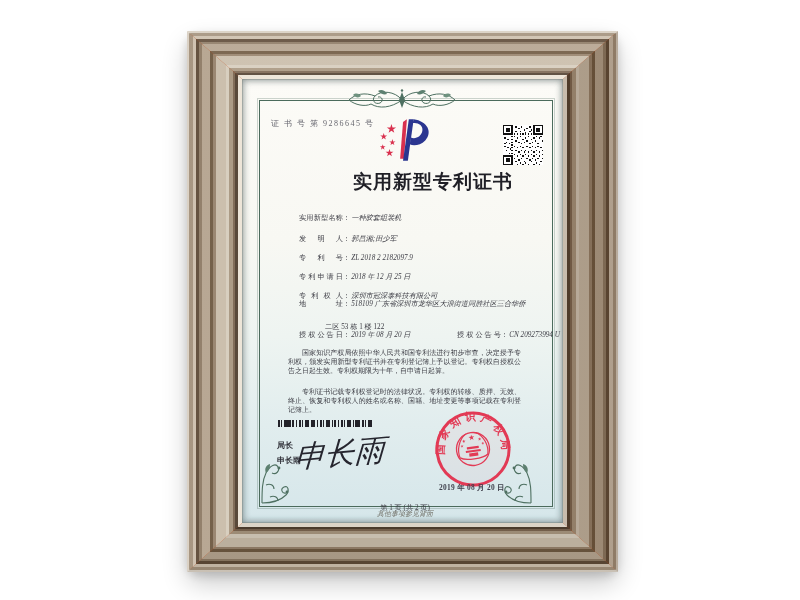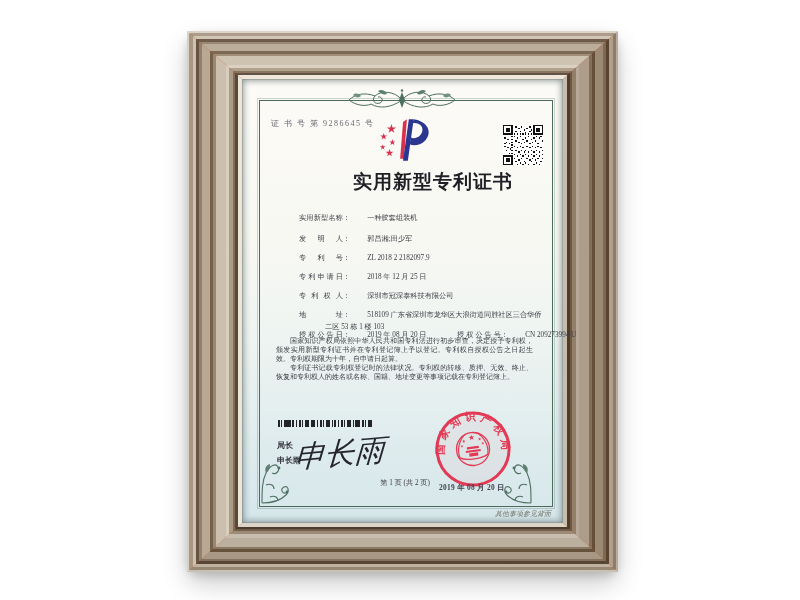--- a/index.html
+++ b/index.html
@@ -38,40 +38,40 @@
   .ornament-corner.bl{left:18px;top:372px;}
   .ornament-corner.br{left:251px;top:372px;transform:scaleX(-1);}
   .cert-no{position:absolute;left:29px;top:39px;font-size:8px;color:#67676f;letter-spacing:1.5px;}
   .logo{position:absolute;left:133px;top:37px;width:58px;height:47px;}
   .qr{position:absolute;left:261px;top:46px;width:40px;height:40px;}
   .title{position:absolute;left:17px;top:90px;width:292px;text-align:center;
          font-size:19px;font-weight:bold;color:#1f1f26;letter-spacing:1px;margin-left:28px;}
   .row{position:absolute;left:31px;width:262px;font-size:7.2px;color:#3d3d45;white-space:nowrap;}
   .flabel{display:inline-block;width:44px;text-align:justify;text-align-last:justify;vertical-align:top;margin-left:26px;}
   .fcolon{display:inline-block;}
-  .fval{display:inline-block;margin-left:17px;}
+  .fval{display:inline-block;margin-left:1px;font-style:italic;}
   .pair2{position:absolute;left:158px;top:0;}
   .addr2{position:absolute;left:83px;top:243px;font-size:7.2px;color:#3d3d45;}
   .paras{position:absolute;left:34px;top:258px;width:257px;font-size:7px;line-height:9px;
          color:#3c3c44;text-align:justify;}
-  .paras p{margin:0;text-indent:2em;}
+  .paras p{margin:12px;text-indent:2em;}
   .barcode{position:absolute;left:36px;top:341px;width:95px;height:7px;
     background-image:repeating-linear-gradient(90deg,#23232a 0 1px,transparent 1px 3px),
       repeating-linear-gradient(90deg,#23232a 0 2px,transparent 2px 7px),
       repeating-linear-gradient(90deg,transparent 0 10px,#23232a 10px 12px,transparent 12px 23px);}
   .signer-role{position:absolute;left:35px;top:361px;font-size:8px;font-weight:600;color:#2f2f37;}
   .signer-name{position:absolute;left:35px;top:376px;font-size:8px;font-weight:600;color:#2f2f37;}
   .signature{position:absolute;left:54px;top:349px;width:126px;height:46px;}
   .signature text{font-size:30px;fill:#26262f;font-style:italic;}
   .seal{position:absolute;left:192px;top:331px;width:78px;height:78px;transform:rotate(-8deg);}
   .seal-date{position:absolute;left:197px;top:404px;width:92px;font-size:7.4px;font-weight:600;
              color:#3e3e4a;letter-spacing:.3px;z-index:5;}
-  .page-info{position:absolute;left:17px;top:399px;width:292px;text-align:center;
+  .page-info{position:absolute;left:17px;top:424px;width:292px;text-align:center;
              font-size:7.2px;color:#3d3d45;}
-  .back-note{position:absolute;left:17px;top:430px;width:292px;text-align:right;
+  .back-note{position:absolute;left:17px;top:430px;width:292px;text-align:center;
              font-size:7px;font-style:italic;color:#76766d;}
 </style>
 </head>
 <body>
 
 <div class="scene">
   <div class="frame">
     <div class="strip top"></div>
     <div class="strip bottom"></div>
     <div class="strip left"></div>
@@ -178,24 +178,24 @@
       </div>
       <div class="row" style="top:174px">
         <span class="flabel">专利号</span><span class="fcolon">：</span><span class="fval">ZL 2018 2 2182097.9</span>
       </div>
       <div class="row" style="top:193px">
         <span class="flabel">专利申请日</span><span class="fcolon">：</span><span class="fval">2018 年 12 月 25 日</span>
       </div>
       <div class="row" style="top:212px">
         <span class="flabel">专利权人</span><span class="fcolon">：</span><span class="fval">深圳市冠深泰科技有限公司</span>
       </div>
-      <div class="row" style="top:231px">
+      <div class="row" style="top:220px">
         <span class="flabel">地址</span><span class="fcolon">：</span><span class="fval">518109 广东省深圳市龙华区大浪街道同胜社区三合华侨</span>
       </div>
-      <div class="addr2">二区 53 栋 1 楼 103</div>
+      <div class="addr2">二区 53 栋 1 楼 122</div>
       <div class="row" style="top:251px">
         <span class="flabel">授权公告日</span><span class="fcolon">：</span><span class="fval">2019 年 08 月 20 日</span>
         <span class="pair2"><span class="flabel">授权公告号</span><span class="fcolon">：</span><span class="fval">CN 209273994 U</span></span>
       </div>
 
       <div class="paras">
         <p>国家知识产权局依照中华人民共和国专利法进行初步审查，决定授予专利权，颁发实用新型专利证书并在专利登记簿上予以登记。专利权自授权公告之日起生效。专利权期限为十年，自申请日起算。</p>
         <p>专利证书记载专利权登记时的法律状况。专利权的转移、质押、无效、终止、恢复和专利权人的姓名或名称、国籍、地址变更等事项记载在专利登记簿上。</p>
       </div>
 

